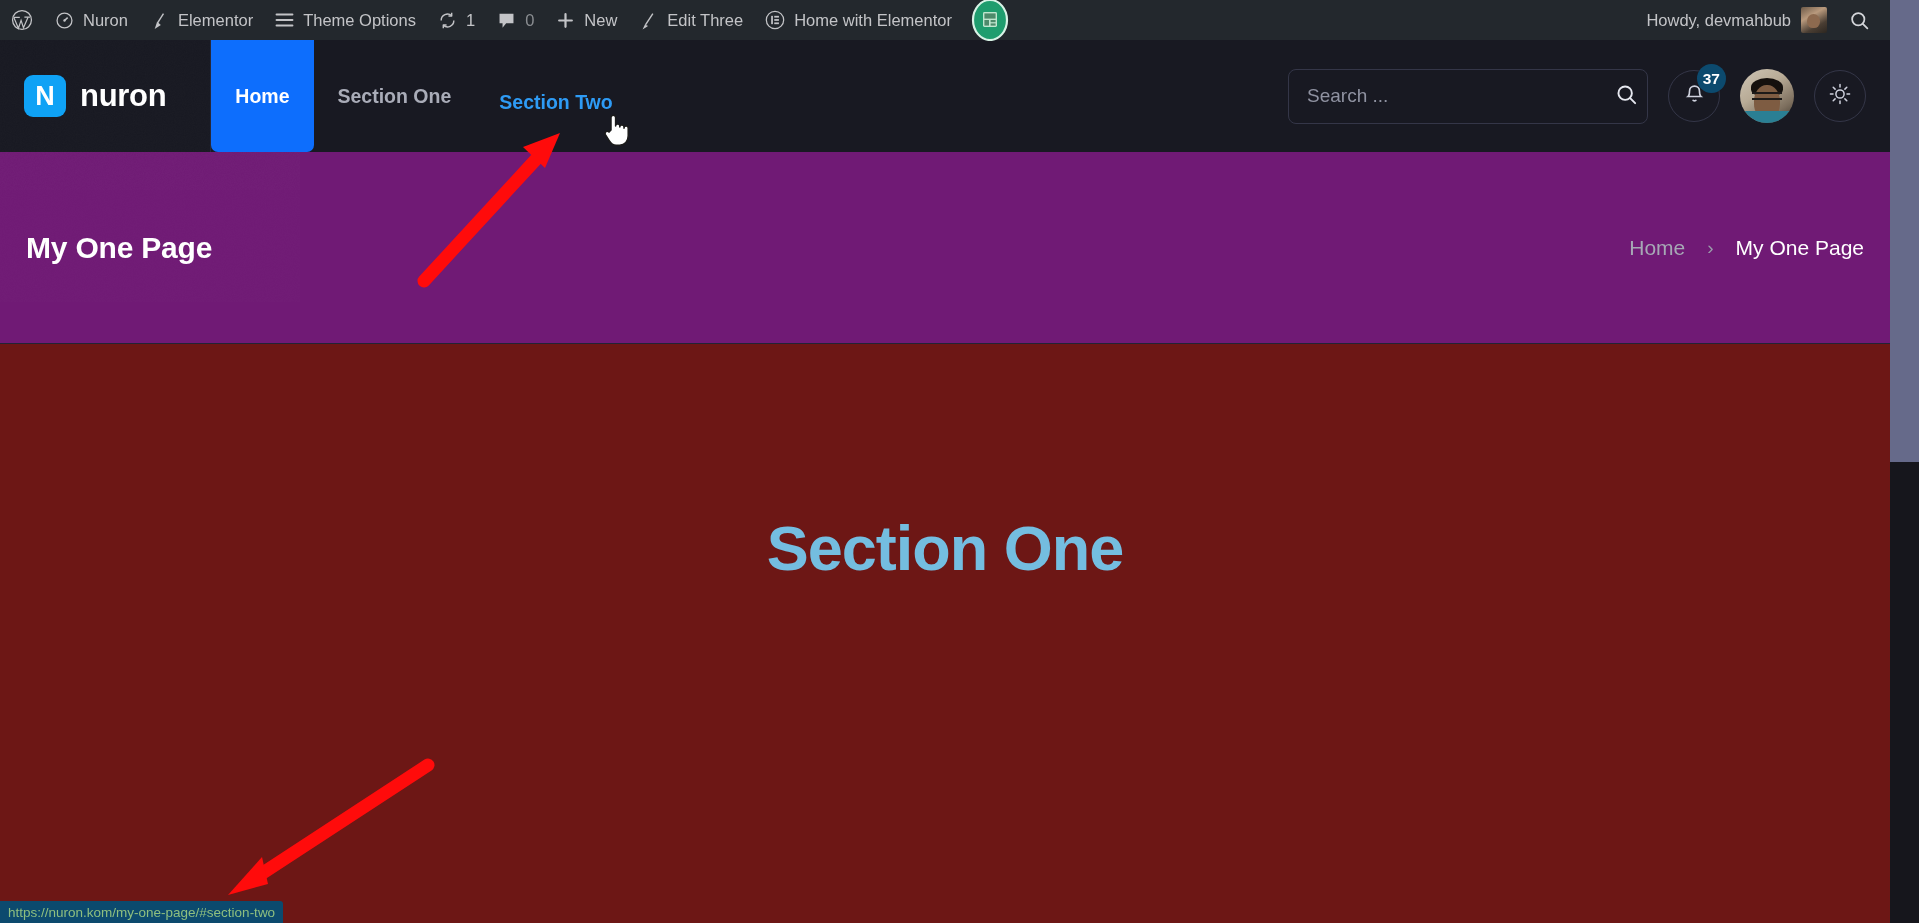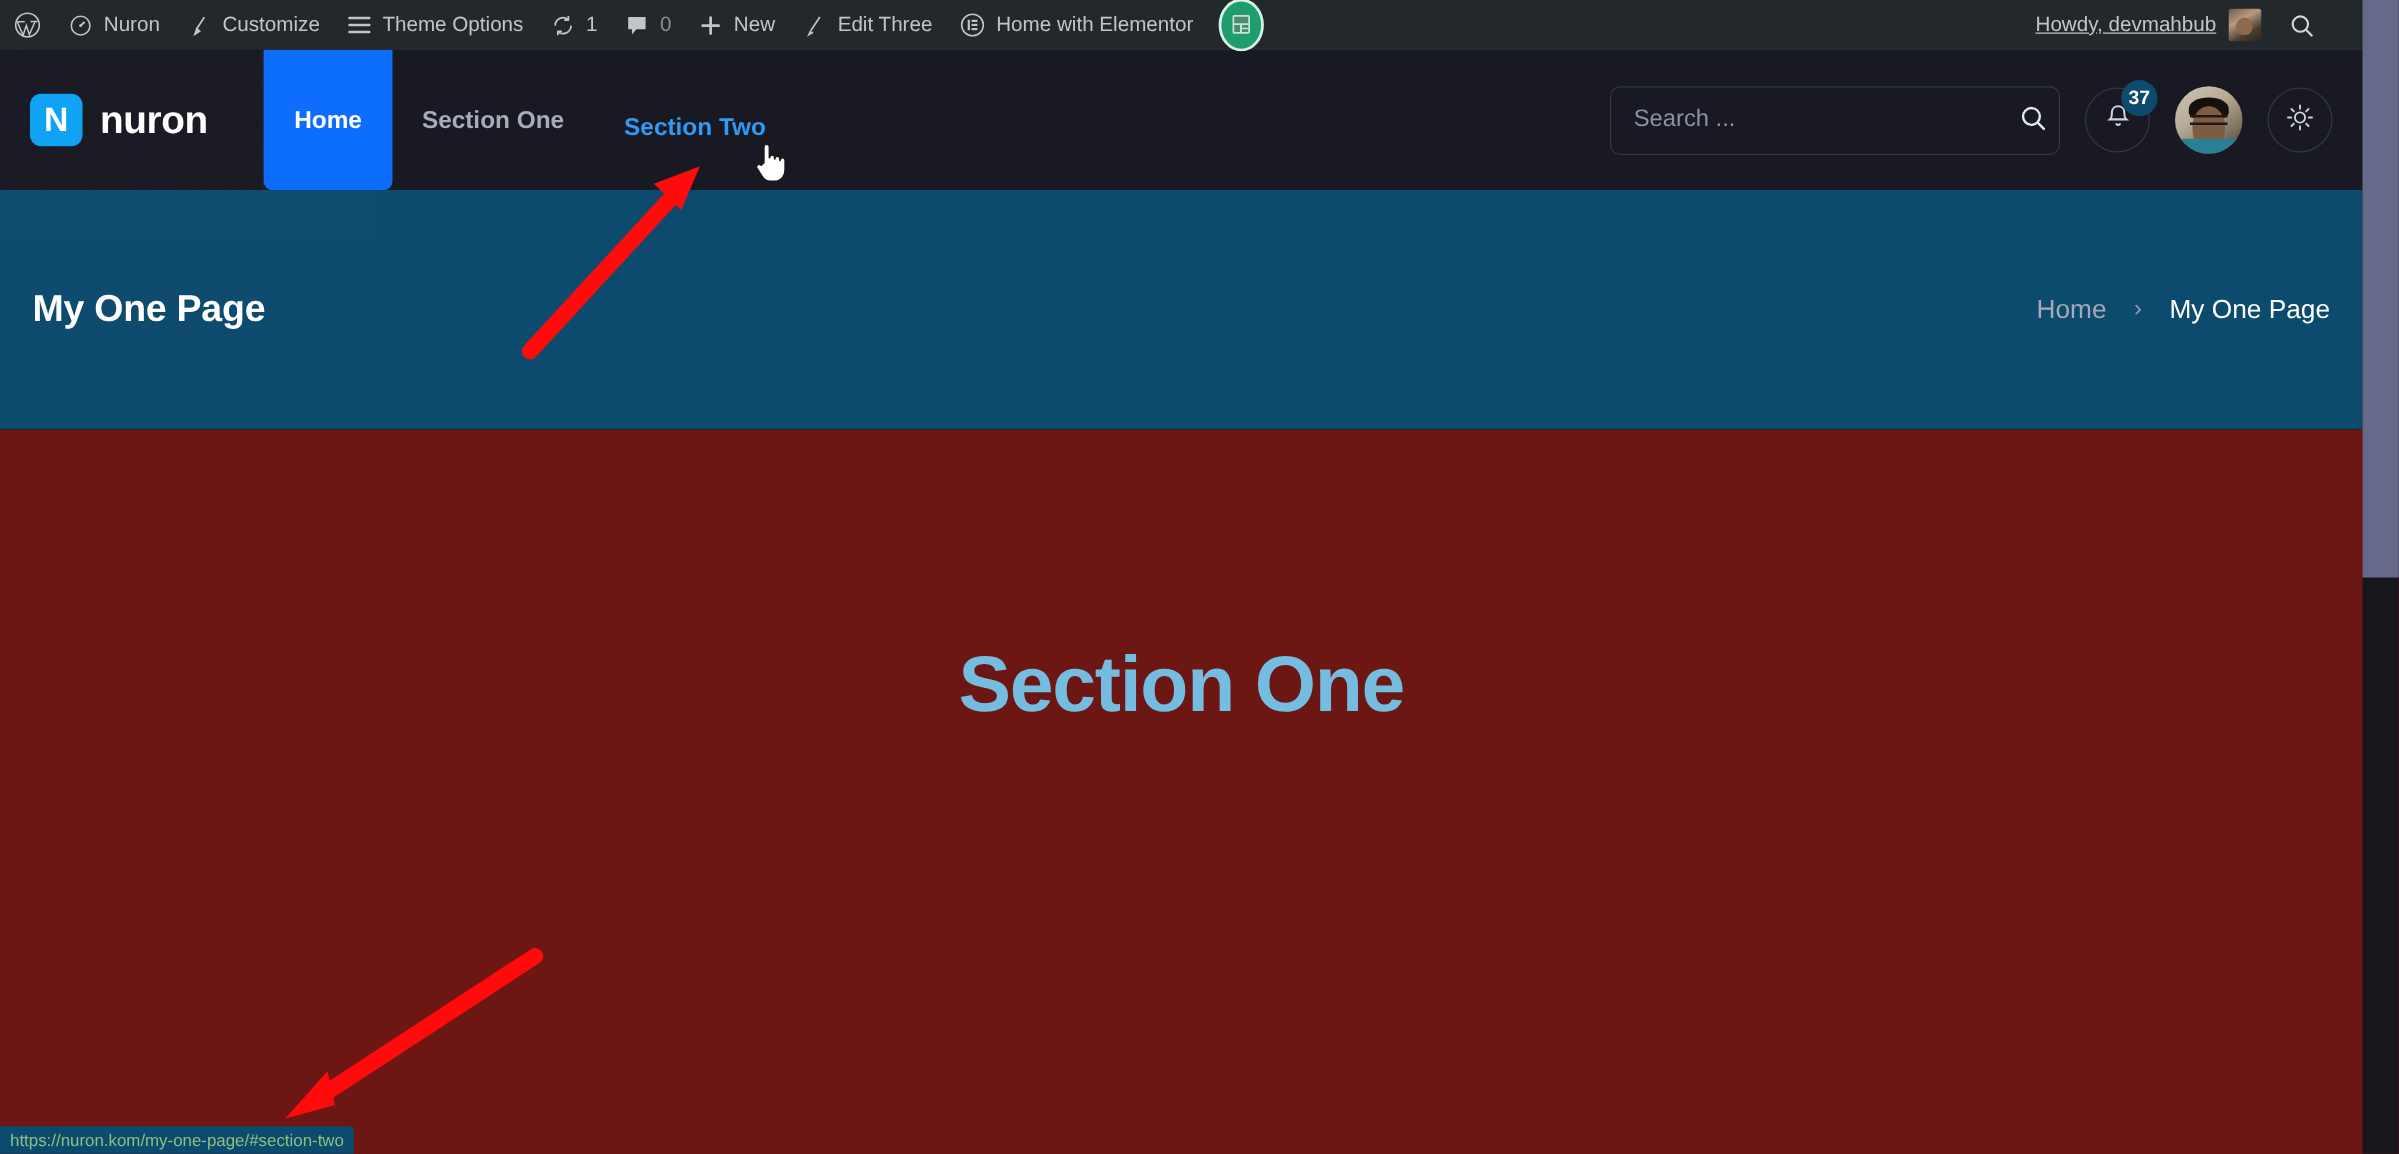--- a/index.html
+++ b/index.html
@@ -24,21 +24,21 @@
   .ab-group { display: flex; align-items: center; }
   .ab-item {
     display: flex; align-items: center; gap: 9px;
     height: 40px; padding: 0 11px;
     color: #c3c4c7; white-space: nowrap;
     cursor: pointer;
   }
   .ab-icon { display: inline-flex; align-items: center; justify-content: center; }
   .ab-icon svg { display: block; }
   .ab-spacer { flex: 1; }
-  .ab-right { display: flex; align-items: flex-start; padding-right: 24px; text-decoration: underline; }
+  .ab-right { display: flex; align-items: flex-start; padding-right: 6px; }
   .howdy { display: flex; align-items: center; gap: 10px; padding: 0 12px; height: 40px; cursor: pointer; }
   .howdy-avatar {
     width: 26px; height: 26px; border-radius: 2px; overflow: hidden;
     background: linear-gradient(150deg,#6d5a48 0%,#b99a7d 35%,#4a3e33 70%,#2c2620 100%);
     position: relative; flex: none;
   }
   .howdy-avatar::after {
     content: ""; position: absolute; left: 6px; top: 7px;
     width: 13px; height: 14px; border-radius: 50% 50% 45% 45%;
     background: #8d6a4f;
@@ -160,21 +160,21 @@
   }
   .avatar-circle .shirt {
     position: absolute; left: 0; bottom: 0; width: 100%; height: 22%;
     background: #2a7f94;
   }
 
   
   .title-band {
     position: absolute; top: 152px; left: 0;
     width: 1890px; height: 192px;
-    background: #0c4a6e;
+    background: #701a75;
     z-index: 20;
   }
   .title-band-inner {
     position: relative; height: 100%;
     display: flex; align-items: center; justify-content: space-between;
     padding: 0 26px;
   }
   .page-title {
     color: #ffffff; font-size: 30px; font-weight: 700; letter-spacing: -.2px;
   }
@@ -257,21 +257,21 @@
       <span>Nuron</span>
     </div>
 
     <div class="ab-item">
       <span class="ab-icon">
         <svg width="19" height="19" viewBox="0 0 24 24" fill="none" stroke="#c3c4c7" stroke-width="1.8">
           <path d="M17 3.4 L9.4 15.2"></path>
           <path d="M9.4 15.2 L7.6 20.6 L12.2 17.6 Z" fill="#c3c4c7"></path>
         </svg>
       </span>
-      <span>Customize</span>
+      <span>Elementor</span>
     </div>
 
     <div class="ab-item">
       <span class="ab-icon">
         <svg width="19" height="16" viewBox="0 0 24 20" stroke="#c3c4c7" stroke-width="2.6" stroke-linecap="round">
           <path d="M2 3 H22 M2 10 H22 M2 17 H22"></path>
         </svg>
       </span>
       <span>Theme Options</span>
     </div>

